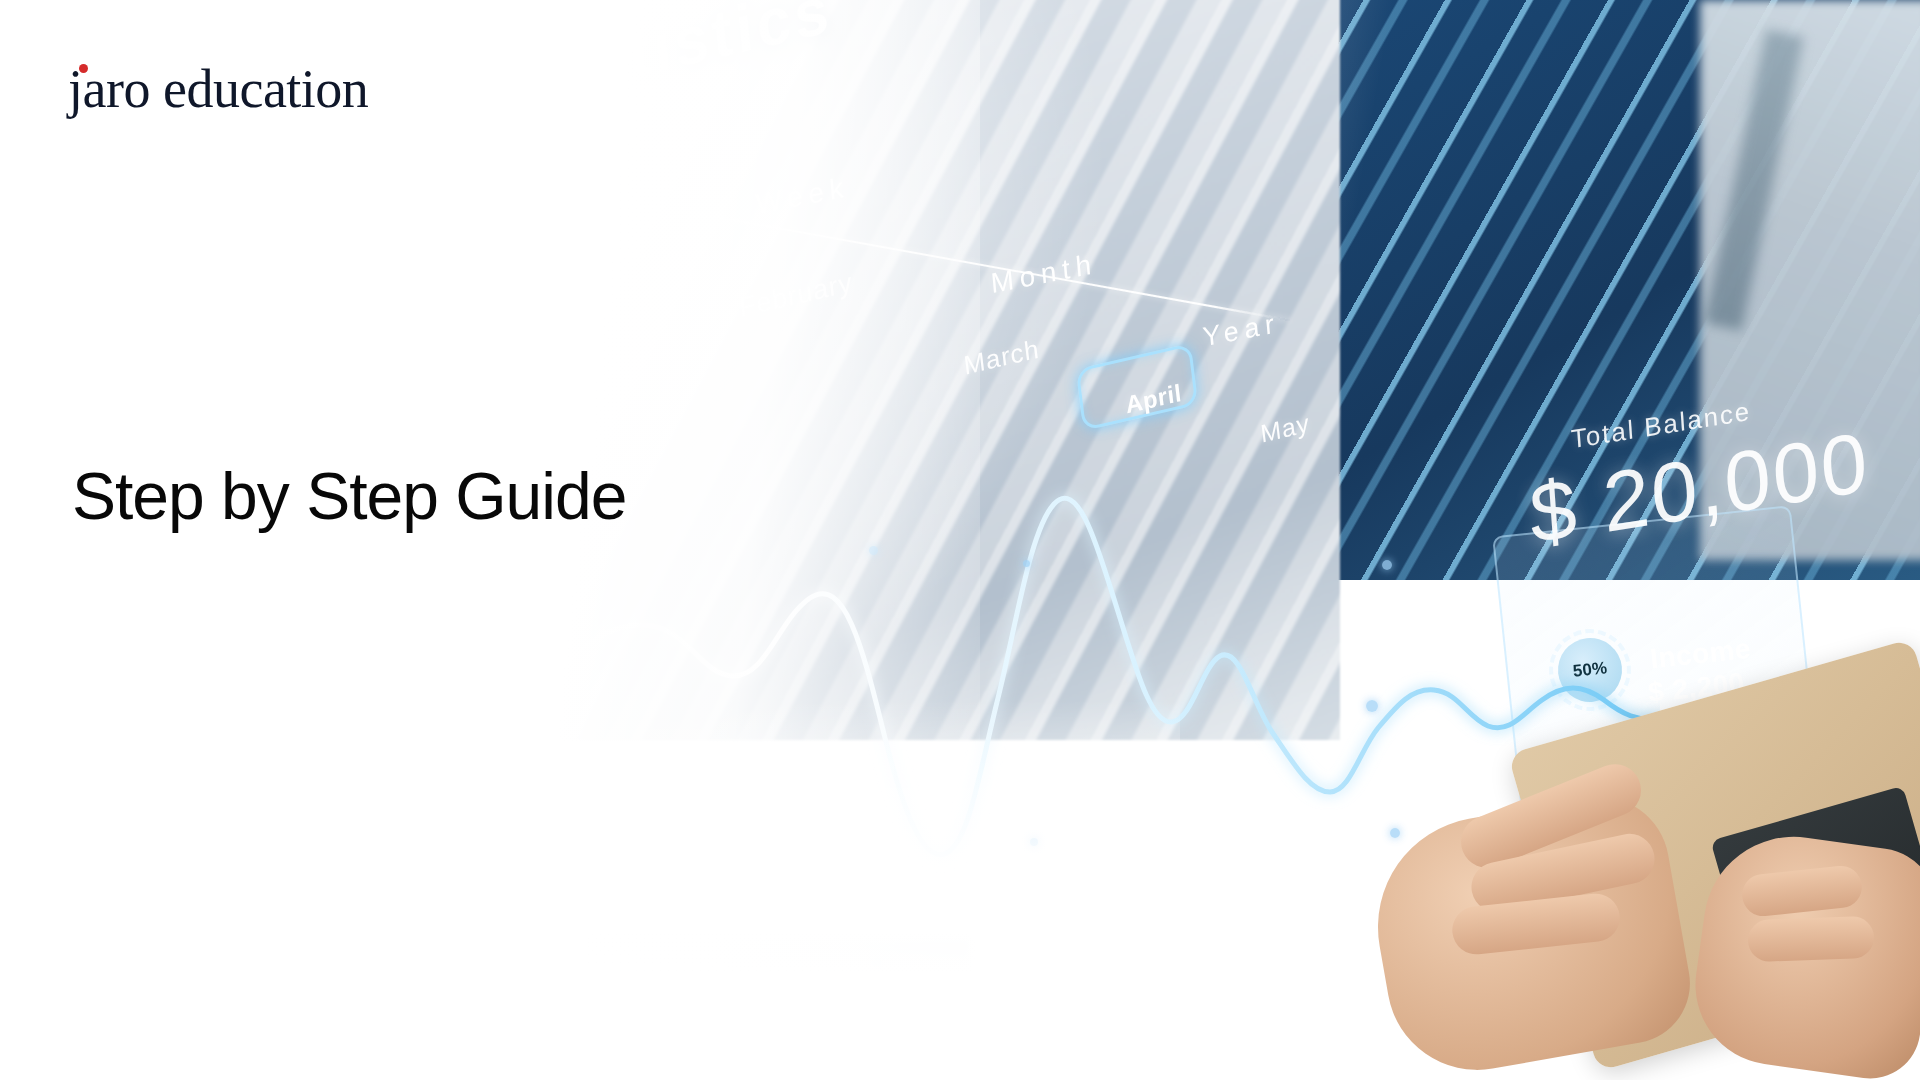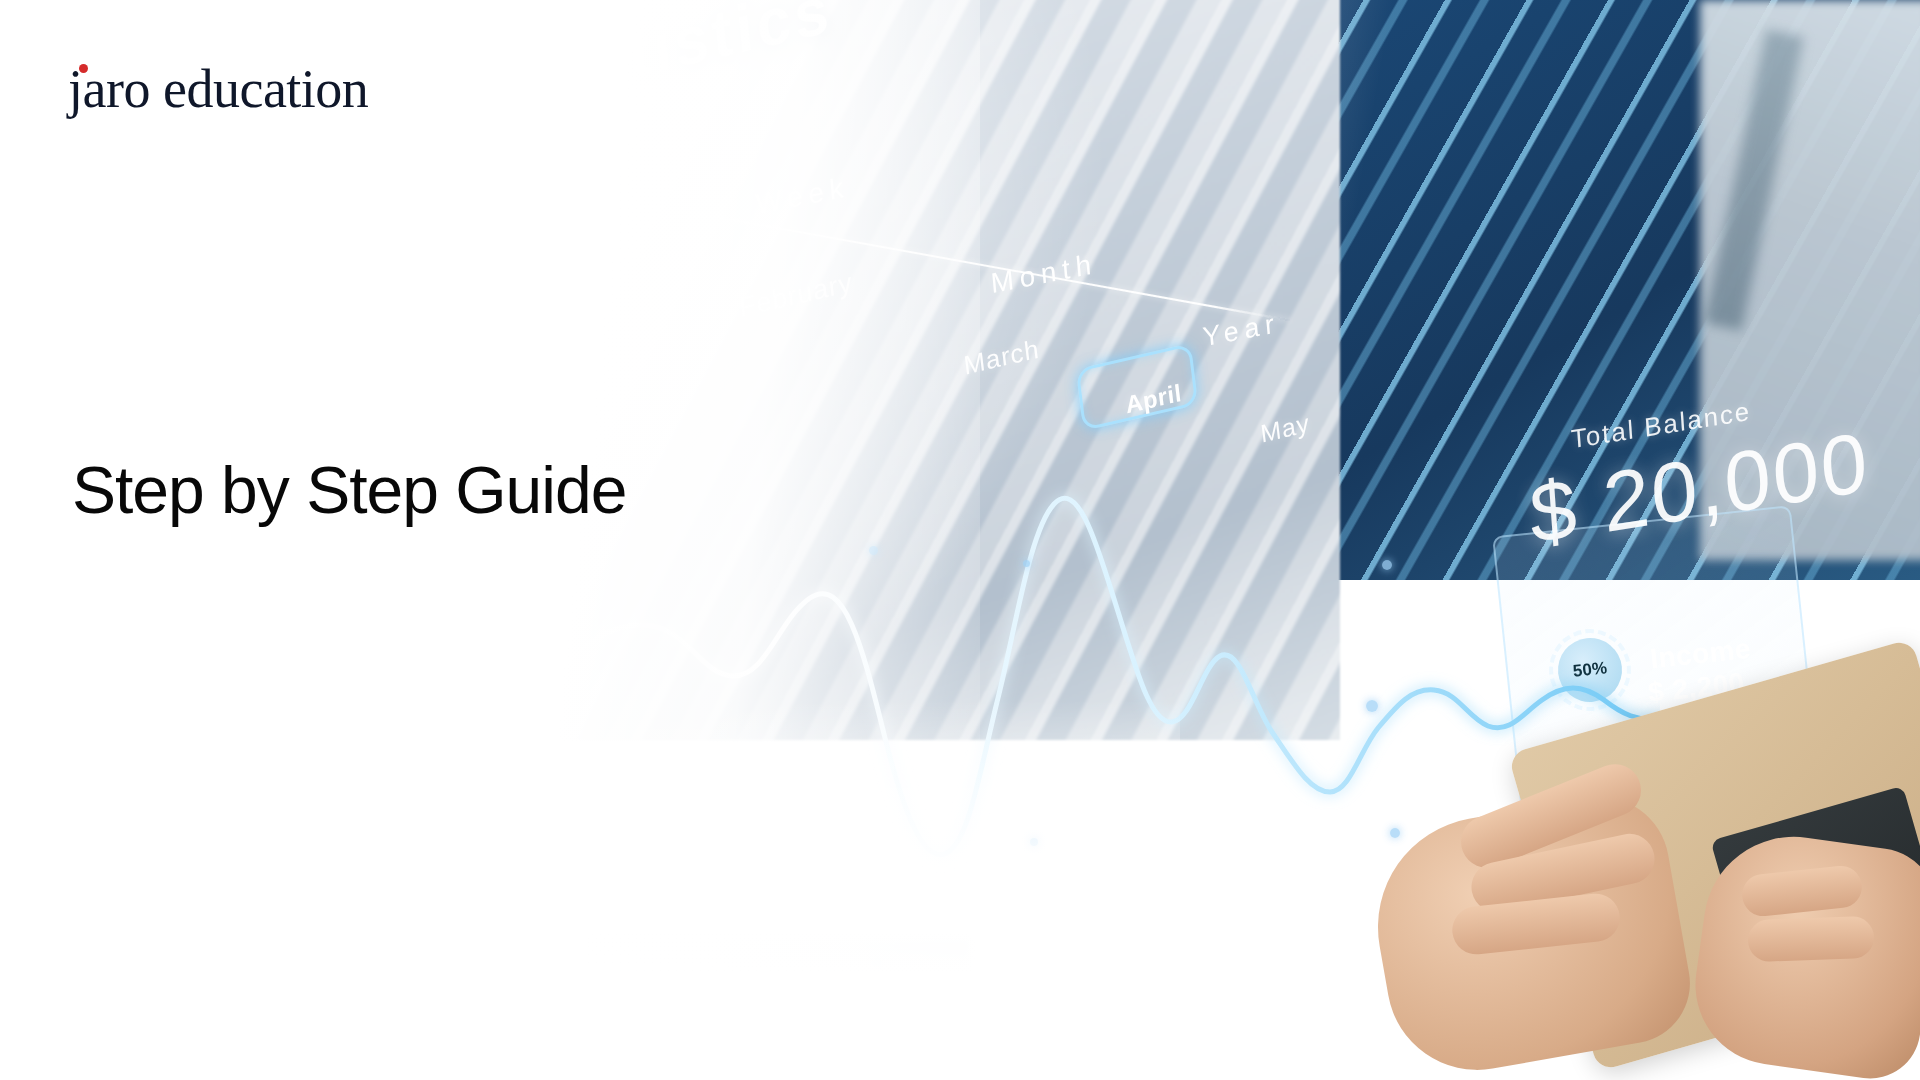--- a/index.html
+++ b/index.html
@@ -253,21 +253,21 @@
   }
   .headline {
     position:absolute; left:72px; top:452px; width:1000px;
   }
   .headline .l1 {
     font-size:66px; font-weight:700; color:#1d3055; letter-spacing:-1px;
     line-height:1.12; white-space:nowrap;
   }
   .headline .l2 {
     font-size:66px; font-weight:400; color:#080808; letter-spacing:-1px;
-    line-height:1.18; white-space:nowrap; 
+    line-height:1.18; white-space:nowrap; margin-top:6px;
   }
 </style>
 </head>
 <body>
 
 <div id="stage">
 
   <div>
     <div class="ceiling"></div>
     <div class="ceiling-fade"></div>

